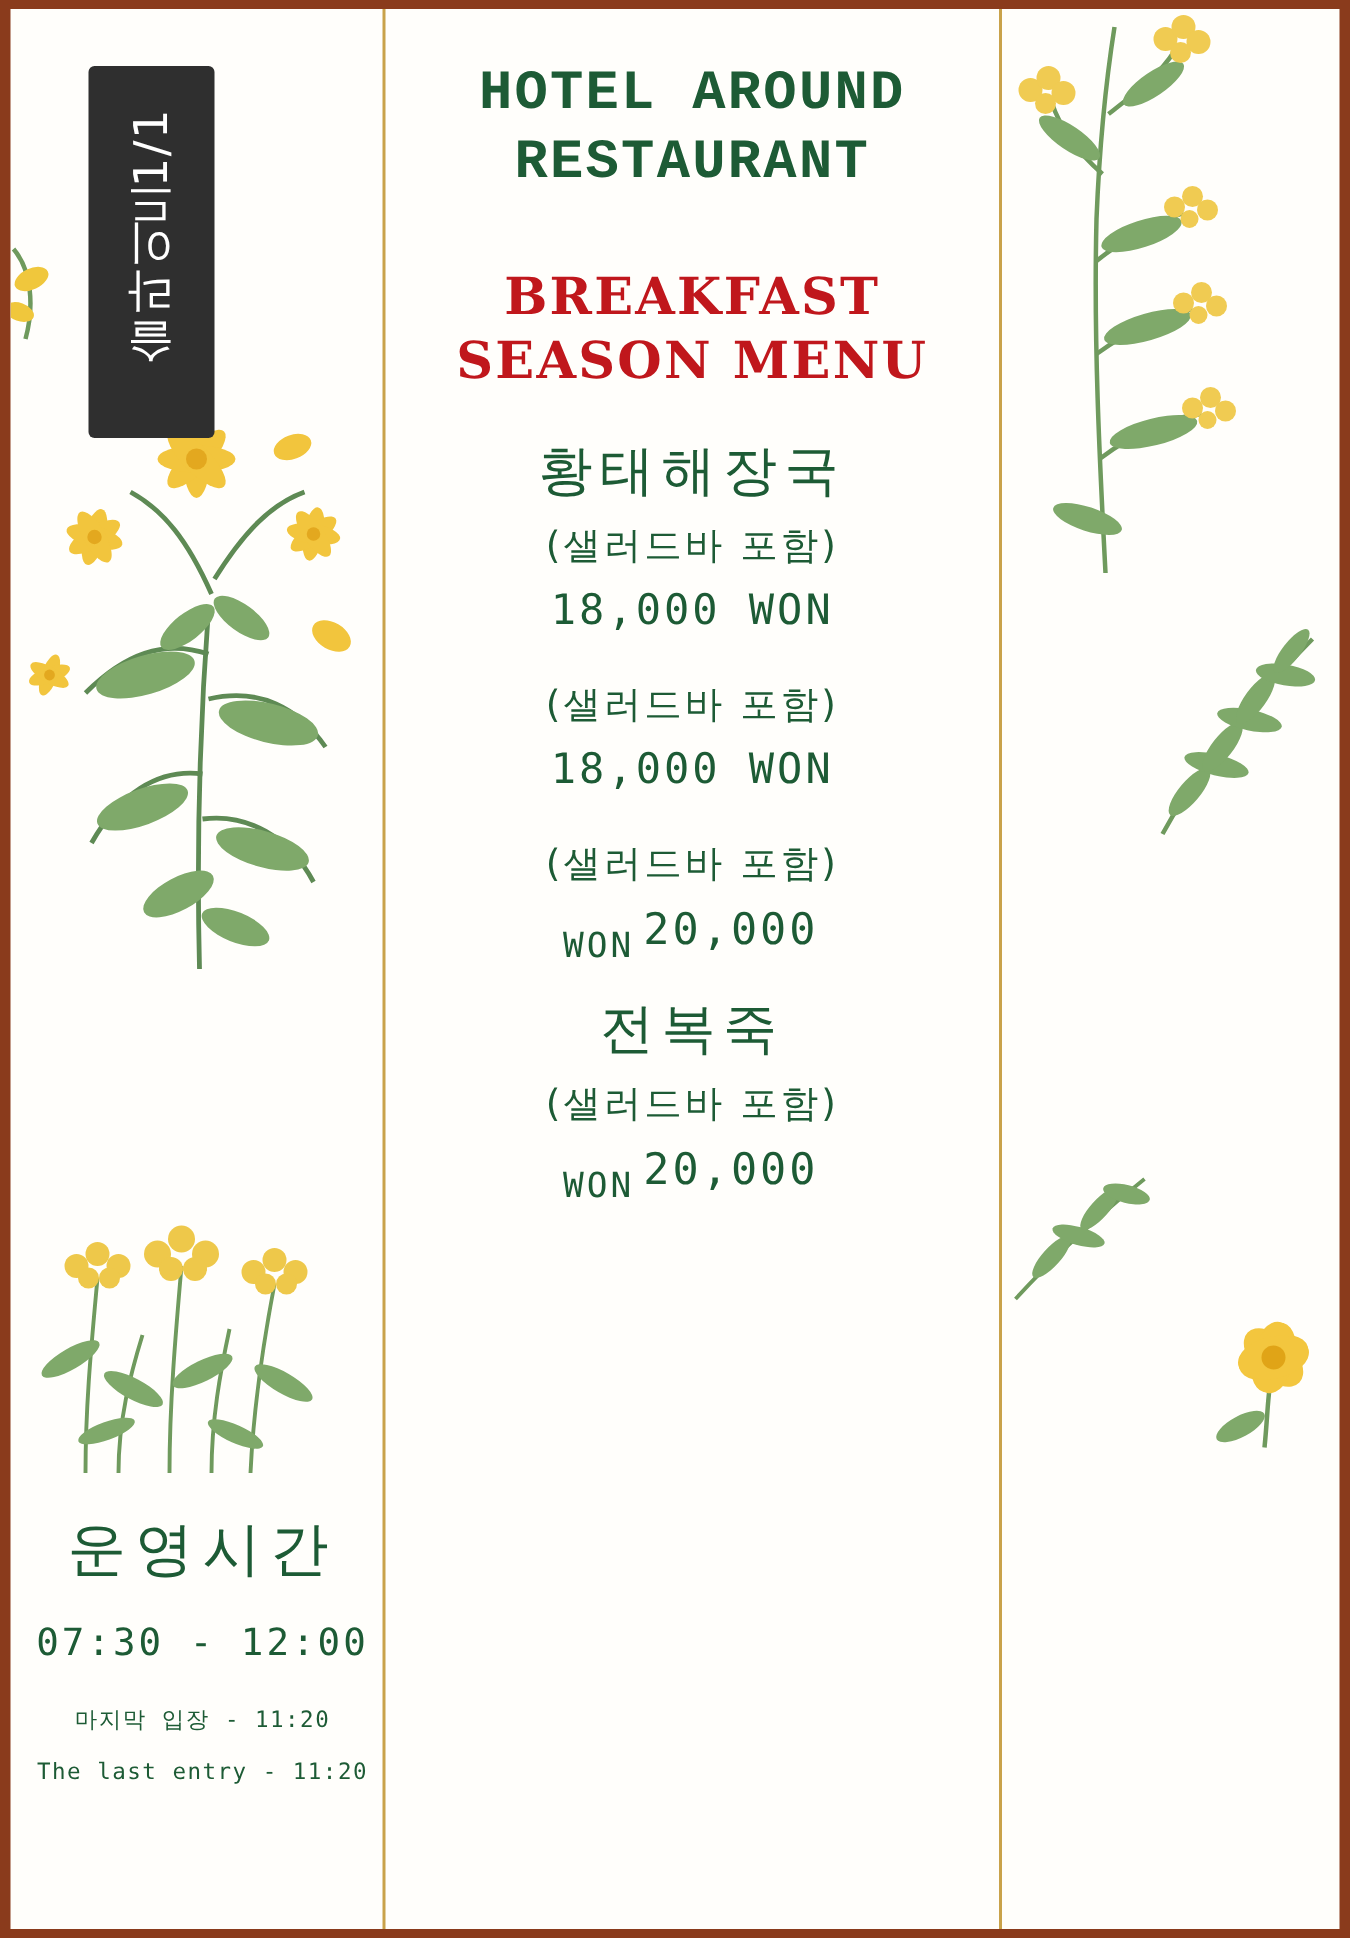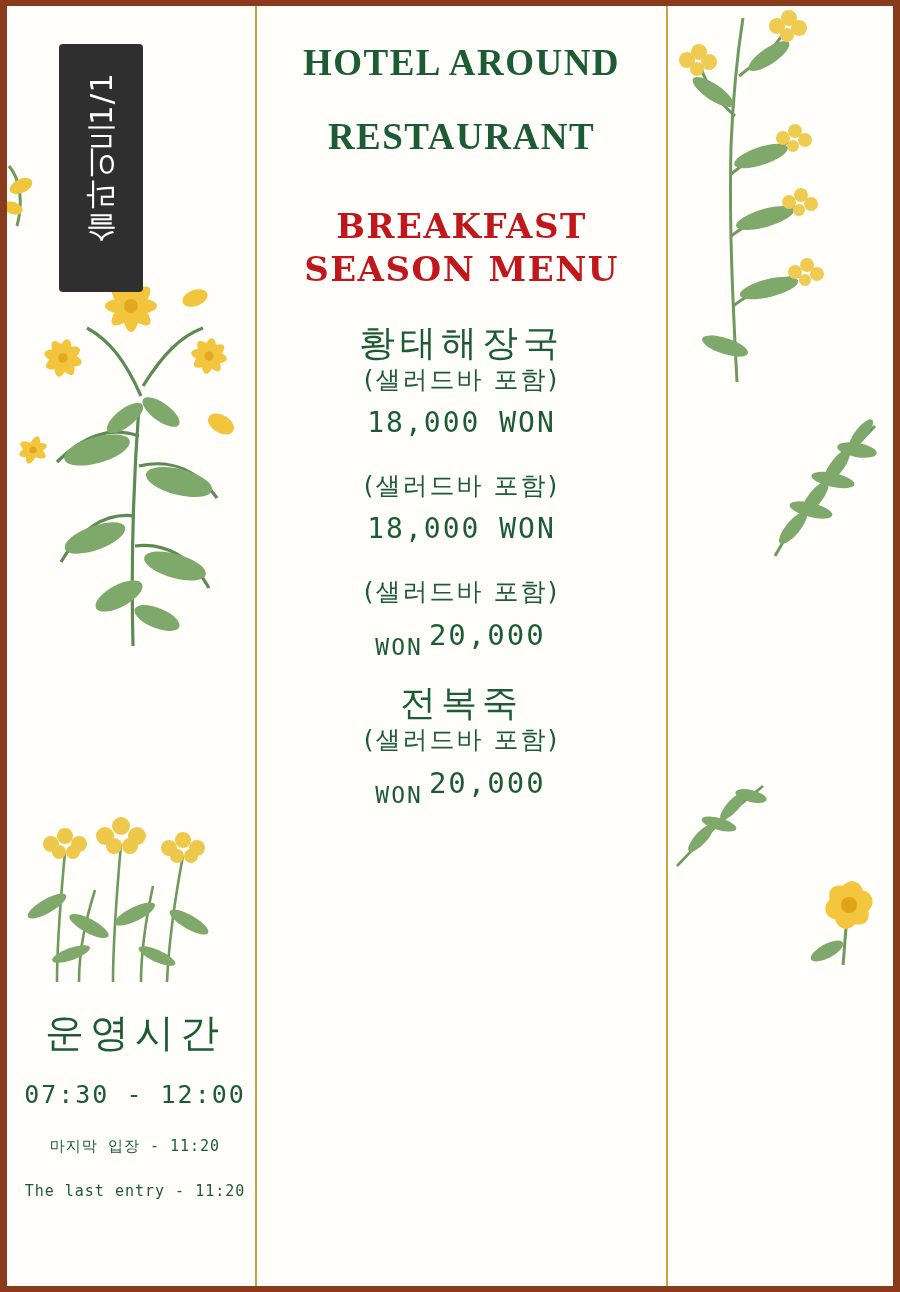--- a/index.html
+++ b/index.html
@@ -66,29 +66,29 @@
   #center {
     position: absolute;
     left: 250px;
     top: 0;
     width: 409px;
     height: 100%;
     text-align: center;
   }
 
   .hdr {
-    font-family: Liberation Serif, serif;
+    font-family: Liberation Mono, monospace;
     font-weight: bold;
     color: #1d5b35;
     font-size: 37px;
     letter-spacing: 1.5px;
     line-height: 1.25;
     margin-top: 34px;
   }
-  .hdr .l2 { display: block; margin-top: 28px; }
+  .hdr .l2 { display: block; }
 
   .sub {
     font-family: "DejaVu Serif", serif;
     font-weight: bold;
     color: #c0171c;
     font-size: 34px;
     letter-spacing: 1.5px;
     line-height: 1.28;
     margin-top: 44px;
   }
@@ -102,21 +102,21 @@
     color: #1d5b35;
     font-size: 36px;
     letter-spacing: 5px;
     line-height: 1.15;
   }
   .item-note {
     font-family: "DejaVu Sans", sans-serif;
     color: #1d5b35;
     font-size: 25px;
     letter-spacing: 2px;
-    margin-top: 0;
+    margin-top: 12px;
   }
   .item-price {
     font-family: "DejaVu Sans Mono", monospace;
     color: #1d5b35;
     font-size: 28px;
     letter-spacing: 2px;
     margin-top: 10px;
   }
   
   .item-price.wrap {
@@ -159,21 +159,21 @@
     color: #1d5b35;
     font-size: 15px;
     letter-spacing: 1px;
     margin-top: 28px;
   }
   #hours .hours-note-en {
     font-family: "DejaVu Sans Mono", monospace;
     color: #1d5b35;
     font-size: 15px;
     letter-spacing: 1px;
-    margin-top: 26px;
+    margin-top: 16px;
   }
 
   
   .deco { position: absolute; pointer-events: none; }
   #deco-left-top     { left: 6px;   top: 230px; }
   #deco-left-bottom  { left: 10px;  top: 780px; }
   #deco-right-top    { left: 666px; top: 0px; }
   #deco-right-mid    { left: 760px; top: 400px; }
   #deco-right-sprig  { left: 660px; top: 760px; }
   #deco-right-flower { left: 790px; top: 855px; }

